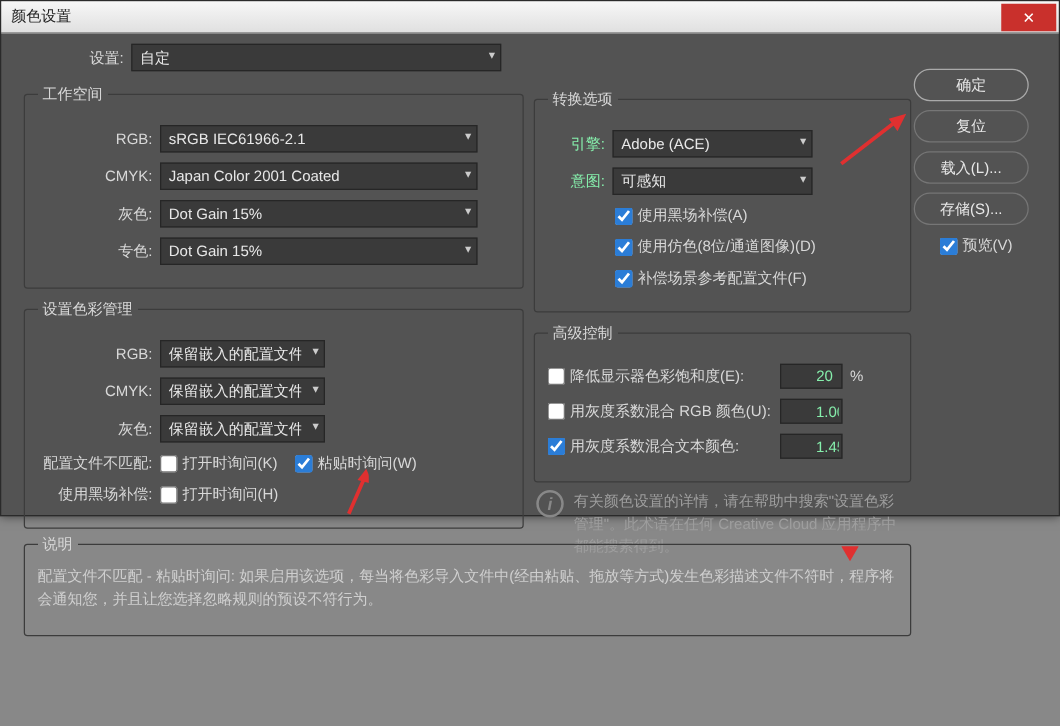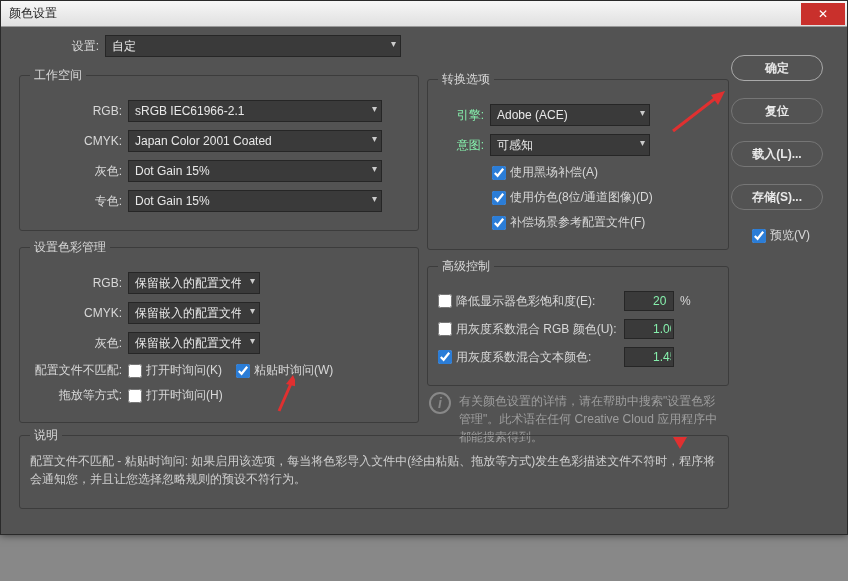--- a/index.html
+++ b/index.html
@@ -1,35 +1,35 @@
 <!DOCTYPE html>
 <html><head>
 <meta charset="utf-8">
 <style>
   * { box-sizing: border-box; font-family: "Microsoft YaHei", Arial, sans-serif; font-size: 12px; }
   body { margin: 0; background: #888; width: 848px; height: 581px; position: relative; }
-  .window { position: absolute; left: 0; top: 0; width: 848px; height: 535px; background: #535353; border: 1px solid #2a2a2a; box-shadow: 0 0 8px rgba(0,0,0,0.6); }
+  .window { position: absolute; left: 0; top: 0; width: 848px; height: 413px; background: #535353; border: 1px solid #2a2a2a; box-shadow: 0 0 8px rgba(0,0,0,0.6); }
   .titlebar { height: 26px; background: linear-gradient(#f7f7f7,#e0e0e0); border-bottom: 1px solid #999; display: flex; align-items: center; padding: 0 0 0 8px; color: #222; }
   .titlebar-title { flex: 1; }
   .close-btn { width: 44px; height: 22px; background: #c9302c; color: #fff; display: flex; align-items: center; justify-content: center; margin-right: 2px; cursor: pointer; font-size: 14px; }
   .content { position: absolute; top: 32px; left: 10px; right: 10px; bottom: 10px; }
   .row { display: flex; align-items: center; margin: 8px 0; }
   .label { width: 98px; text-align: right; color: #d8d8d8; padding-right: 6px; }
   .label-sm { width: 52px; text-align: right; color: #86efac; padding-right: 6px; }
   select, .select { background: #3a3a3a; color: #e8e8e8; border: 1px solid #262626; height: 22px; line-height: 20px; padding: 0 18px 0 6px; appearance: none; position: relative; }
   .select-wrap { position: relative; display: inline-block; }
   .select-wrap:after { content: "▾"; position: absolute; right: 5px; top: 3px; color: #ccc; pointer-events: none; font-size: 10px; }
   fieldset { border: 1px solid #3c3c3c; border-radius: 3px; margin: 0; padding: 8px 10px 10px 10px; }
   legend { color: #d8d8d8; padding: 0 4px; }
   input[type=checkbox] { width: 14px; height: 14px; accent-color: #2b7dd7; vertical-align: middle; margin: 0 4px 0 0; }
   .chk-label { color: #d8d8d8; }
   .left-col { position: absolute; left: 8px; top: 4px; width: 400px; }
   .right-col { position: absolute; left: 416px; top: 38px; width: 302px; }
   .side-buttons { position: absolute; right: 6px; top: 22px; width: 100px; }
-  .pill-btn { width: 92px; height: 26px; border: 1px solid #767676; background: #535353; color: #e8e8e8; border-radius: 13px; display: flex; align-items: center; justify-content: center; margin-bottom: 17px; cursor: pointer; font-weight: bold; }
+  .pill-btn { width: 92px; height: 26px; border: 1px solid #767676; background: #535353; color: #e8e8e8; border-radius: 13px; display: flex; align-items: center; justify-content: center; margin-bottom: 7px; cursor: pointer; }
   .pill-btn:first-child { border: 1px solid #aaa; }
   .num-field { background: #3a3a3a; color: #86efac; border: 1px solid #262626; width: 50px; height: 20px; text-align: left; padding-left: 28px; }
   .desc-box { position: absolute; left: 8px; top: 394px; width: 710px; height: 82px; }
   .desc-text { color: #cfcfcf; line-height: 1.5; }
   .info-icon { width: 22px; height: 22px; border: 2px solid #888; border-radius: 50%; color: #888; display: inline-flex; align-items: center; justify-content: center; font-style: italic; font-weight: bold; font-size: 14px; margin-right: 8px; flex-shrink: 0; }
   .info-row { display: flex; align-items: flex-start; padding: 6px 2px; }
   .info-text { color: #9e9e9e; line-height: 1.5; }
   .arrow-red { position: absolute; pointer-events: none; }
   .arrow1 { left: 262px; top: 342px; width: 22px; height: 40px; }
   .arrow2 { right: 112px; top: 56px; width: 56px; height: 46px; }
@@ -97,21 +97,21 @@
           <span class="label">灰色:</span>
           <span class="select-wrap" style="width:132px"><select class="select" style="width:132px"><option>保留嵌入的配置文件</option></select></span>
         </div>
         <div class="row">
           <span class="label">配置文件不匹配:</span>
           <label class="chk-label"><input type="checkbox" style=""><span>打开时询问(K)</span></label>
           <span style="width:14px"></span>
           <label class="chk-label"><input type="checkbox" checked="" style=""><span>粘贴时询问(W)</span></label>
         </div>
         <div class="row">
-          <span class="label">拖放等方式:</span>
+          <span class="label">使用黑场补偿:</span>
           <label class="chk-label"><input type="checkbox" style=""><span>打开时询问(H)</span></label>
         </div>
       </fieldset>
     </div>
 
     <div class="right-col">
       <fieldset>
         <legend>转换选项</legend>
         <div class="row">
           <span class="label-sm">引擎:</span>

